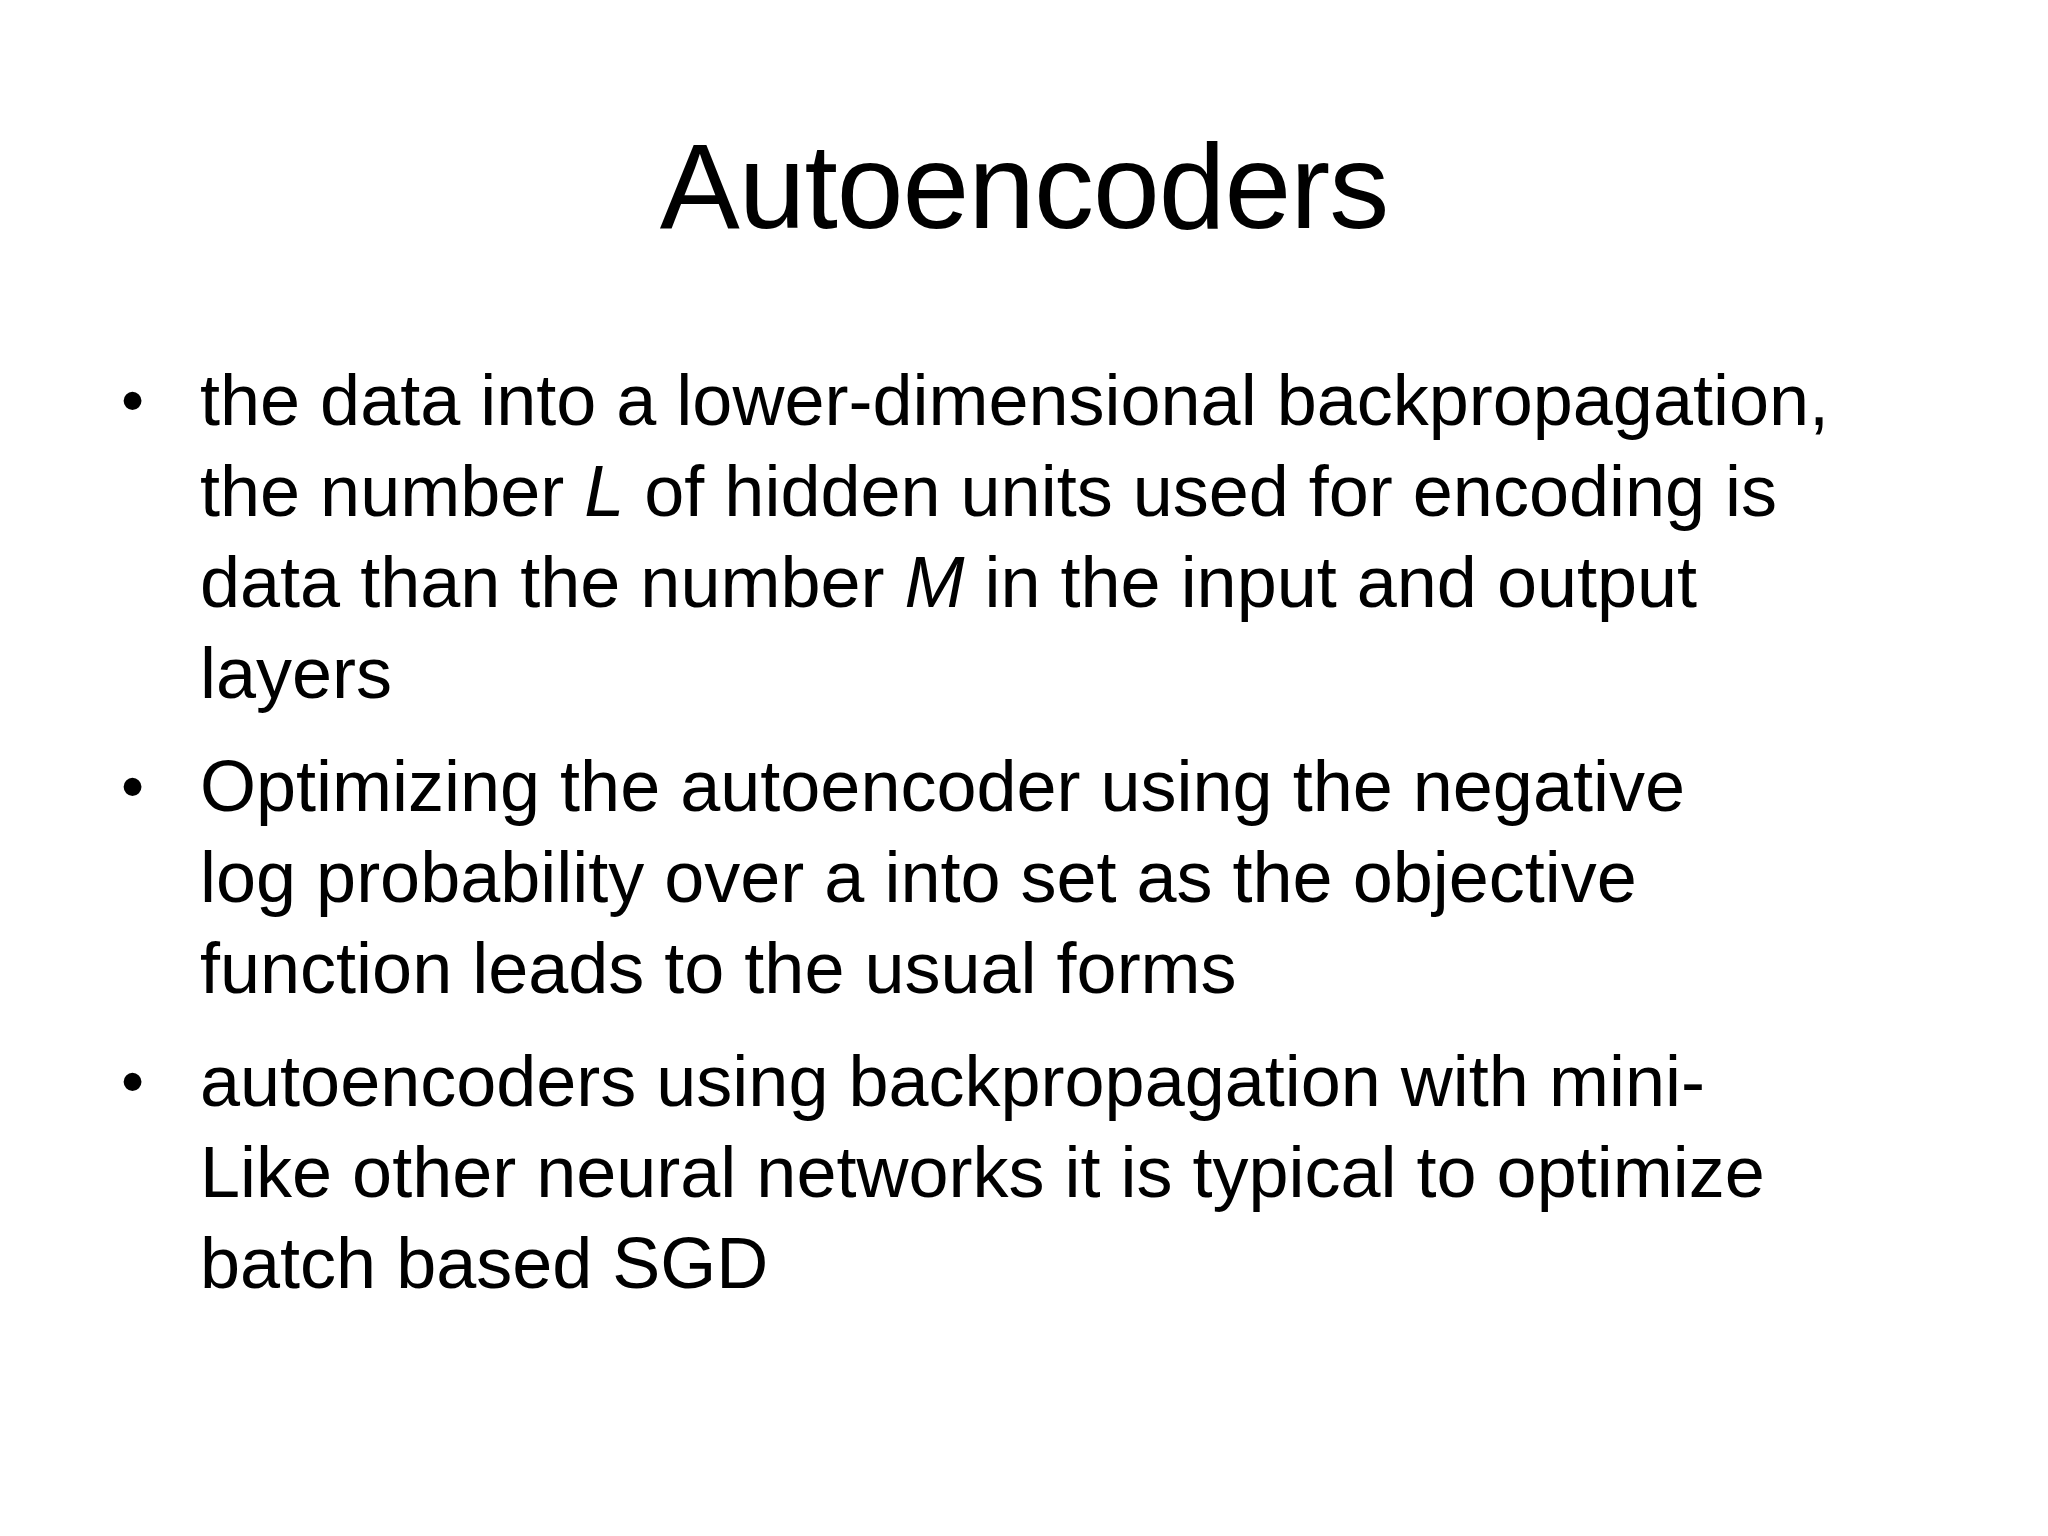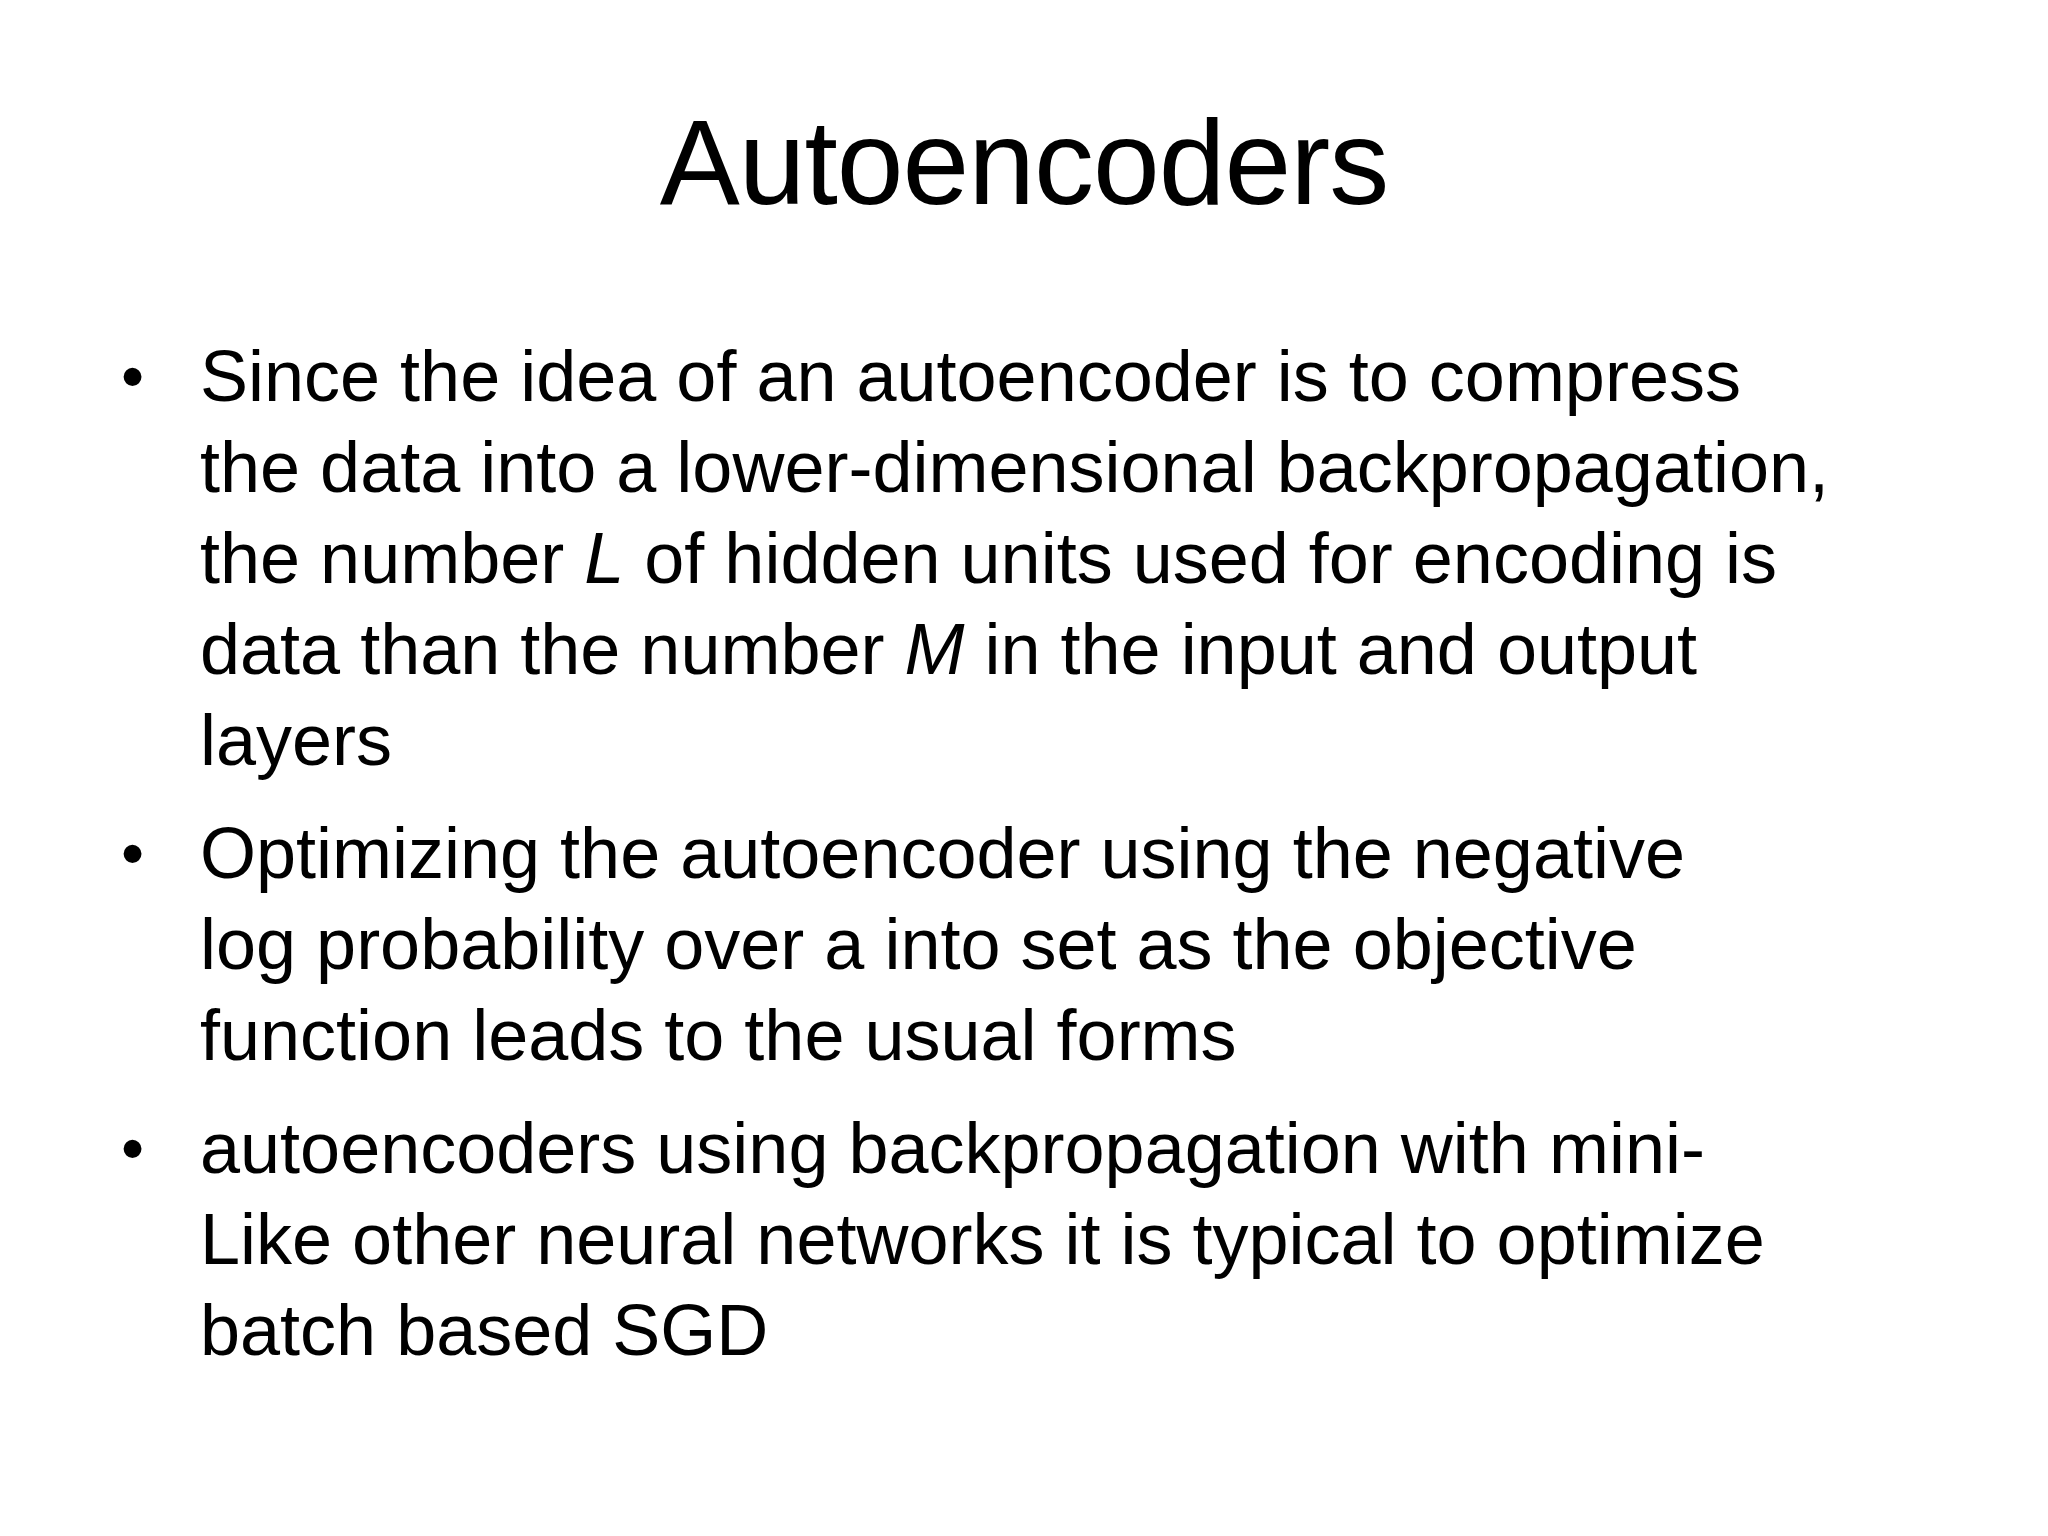--- a/index.html
+++ b/index.html
@@ -5,22 +5,22 @@
   html,body{margin:0;padding:0;background:#e8e8e8;}
   .slide{
     position:relative;
     width:2048px;height:1536px;
     background:#ffffff;
     color:#000000;
     font-family:"Liberation Sans",sans-serif;
     overflow:hidden;
   }
   .slide-title{
-    margin:16px;
-    padding-top:74px;
+    margin:0;
+    padding-top:114px;
     font-size:120px;
     line-height:144px;
     font-weight:400;
     text-align:center;
     letter-spacing:-1px;
   }
   .bullet-list{
     list-style:none;
     margin:97px 0 0 95px;
     padding:0;
@@ -43,21 +43,20 @@
 </style>
 </head>
 <body>
 
 <div class="slide" style="background: rgb(255, 255, 255); color: rgb(0, 0, 0);">
   <h1 class="slide-title">Autoencoders</h1>
   <ul class="bullet-list" id="bullet-list">
       <li class="bullet-item">
         <span class="bullet-marker">•</span>
         <div>
-          <div class="bullet-line"><span>Since the idea of an autoencoder is to compress</span></div>
           <div class="bullet-line"><span>the data into a lower-dimensional backpropagation,</span></div>
           <div class="bullet-line"><span>the number </span><em>L</em><span> of hidden units used for encoding is</span></div>
           <div class="bullet-line"><span>data than the number </span><em>M</em><span> in the input and output</span></div>
           <div class="bullet-line"><span>layers</span></div>
         </div>
       </li>
       <li class="bullet-item">
         <span class="bullet-marker">•</span>
         <div>
           <div class="bullet-line"><span>Optimizing the autoencoder using the negative</span></div>

